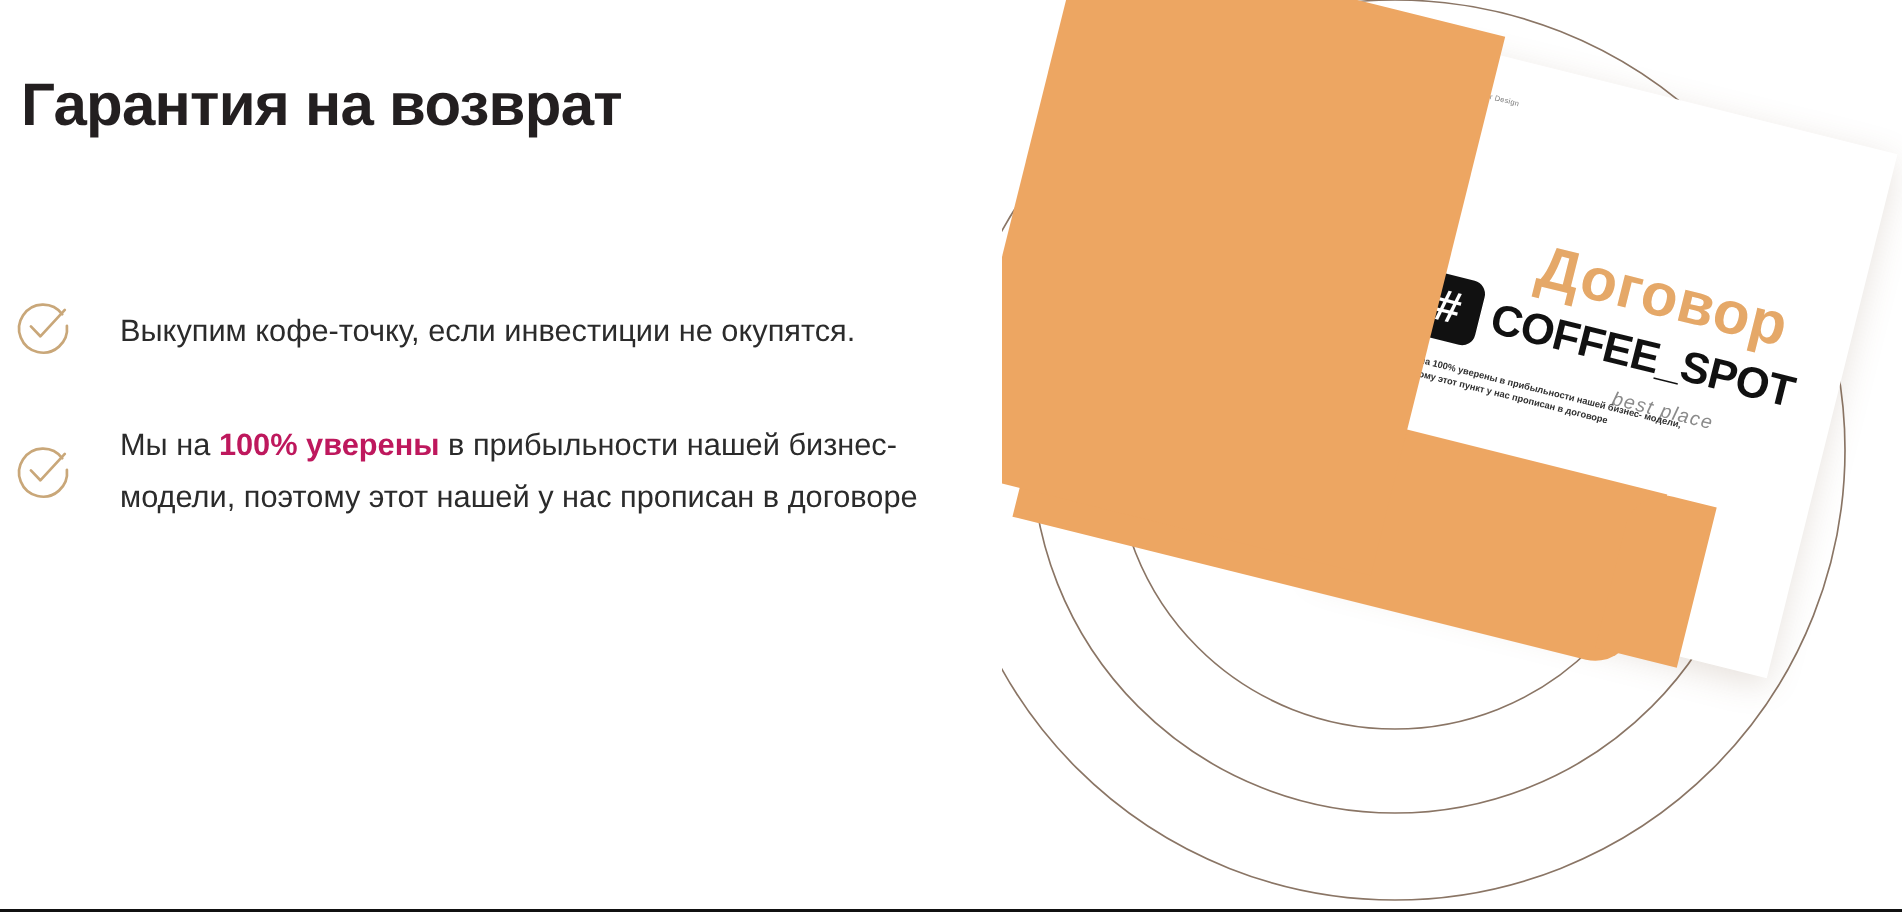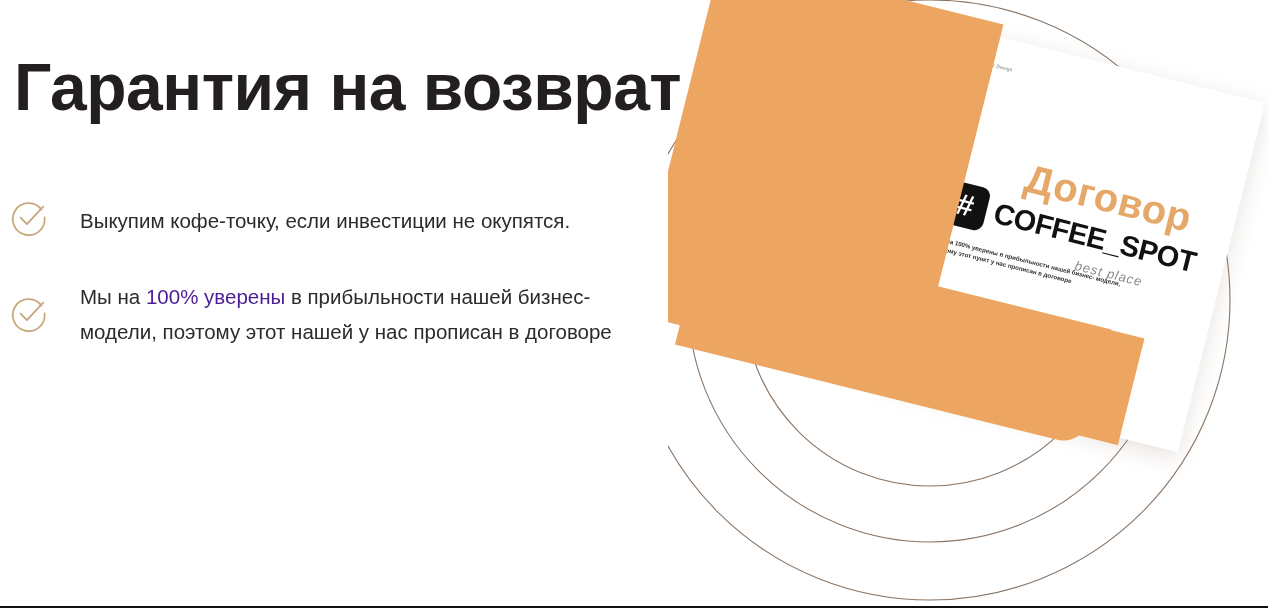--- a/index.html
+++ b/index.html
@@ -26,21 +26,21 @@
     left: 0;
     top: 0;
     width: 720px;
     height: 614px;
     z-index: 5;
   }
   .page-title {
     position: absolute;
     left: 14px;
     top: 13px;
-    font-size: 66px;
+    font-size: 40px;
     line-height: 60px;
     font-weight: bold;
     color: #231f20;
     letter-spacing: -0.5px;
     white-space: nowrap;
   }
 
   .benefit-list {
     position: absolute;
     left: 8px;
@@ -65,21 +65,21 @@
   .check-icon svg { display: block; }
   .benefit-text {
     flex: 1 1 auto;
     margin-left: 30px;
     font-size: 20.5px;
     line-height: 35px;
     color: #2b2b2b;
     font-weight: normal;
     max-width: 580px;
   }
-  .benefit-text b { font-weight: normal; color: #4c1d95; }
+  .benefit-text b { font-weight: bold; color: #be185d; }
   .benefit-item.first .benefit-text { padding-top: 7px; }
   .benefit-item.second { align-items: center; margin-top: 40px; }
   .benefit-item.second .check-icon { margin-top: 0; }
 
   
   .illustration {
     position: absolute;
     right: 0;
     top: 0;
     width: 600px;

